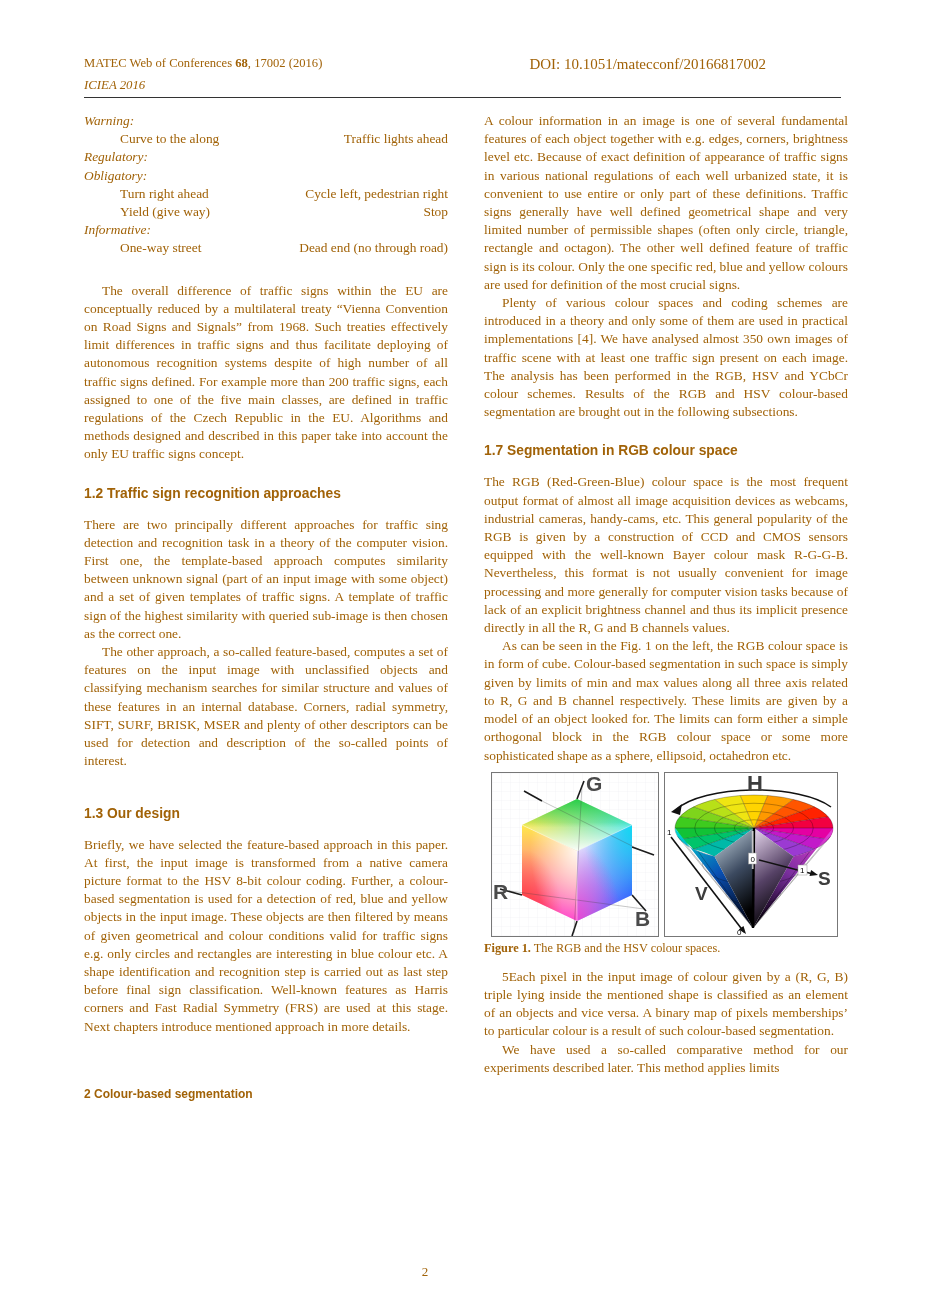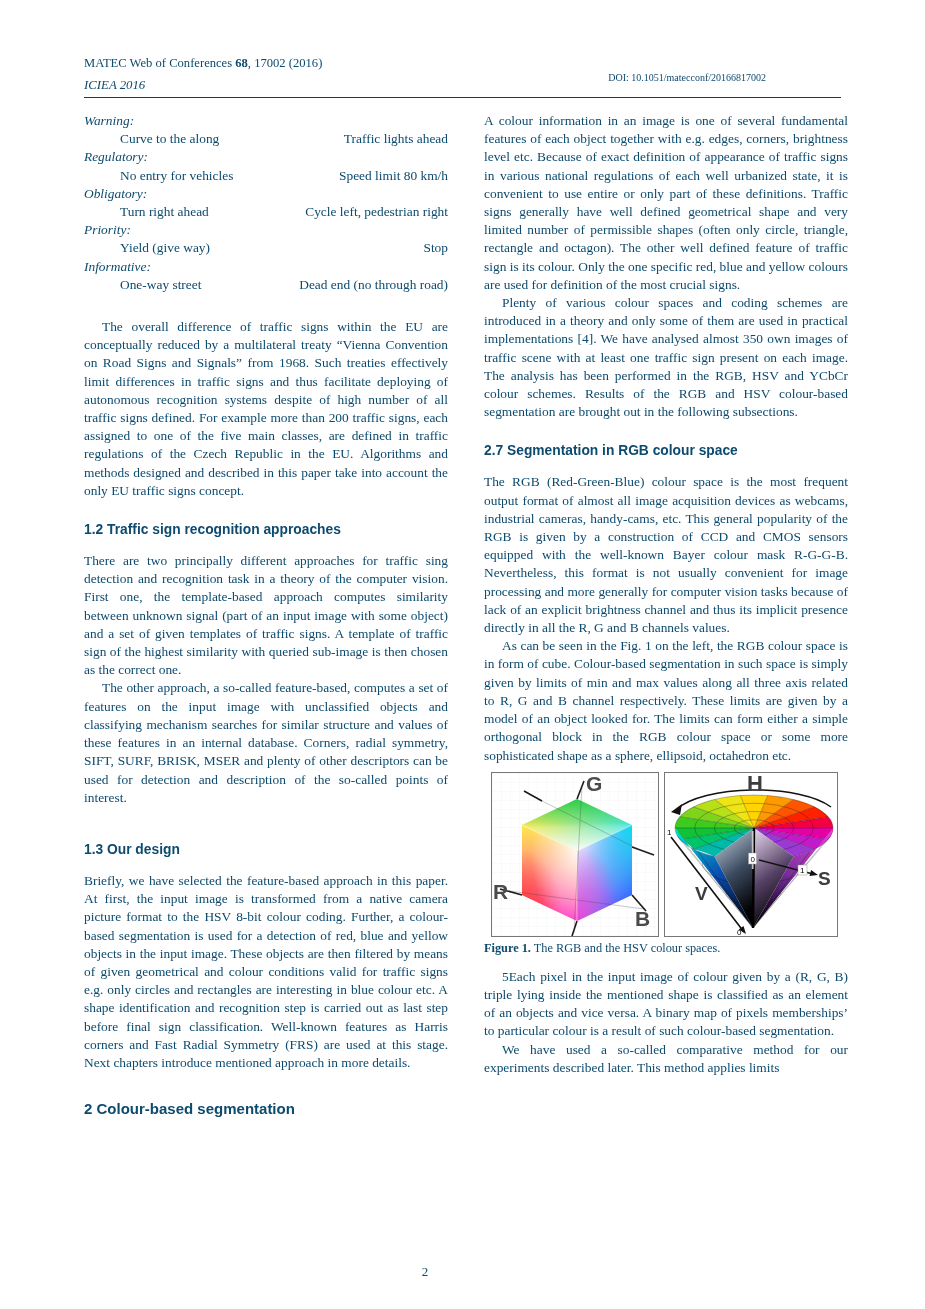--- a/index.html
+++ b/index.html
@@ -1,24 +1,24 @@
 <!DOCTYPE html>
 <html><head>
 <meta charset="utf-8">
 <style>
   * { margin:0; padding:0; box-sizing:border-box; }
   html,body { background:#ffffff; }
   .page {
     position:relative; width:850px; height:1309px; background:#ffffff;
-    font-family:"Liberation Serif", serif; color:#0c4a6e; overflow:hidden;border-radius:14px;
+    font-family:"Liberation Serif", serif; color:#a16207; overflow:hidden;border-radius:14px;
   }
   
   .hdr-left { position:absolute; left:84px; top:56px; font-size:12.6px; }
   .hdr-left b { font-weight:bold; }
-  .hdr-right { position:absolute; right:84px; top:72px; font-size:10px; }
+  .hdr-right { position:absolute; right:84px; top:56px; font-size:15px; }
   .hdr-conf { position:absolute; left:84px; top:78px; font-size:12.8px; font-style:italic; }
   .hdr-rule { position:absolute; left:84px; top:97px; width:757px; border-top:1.2px solid #333; }
   
   .col { position:absolute; top:112px; width:364px; font-size:13.4px; line-height:18.2px; }
   .col-left  { left:84px; }
   .col-right { left:484px; }
   p.just { text-align:justify; }
   p.indent { text-indent:18px; }
   
   .sign-cat { font-style:italic; }
@@ -26,21 +26,21 @@
   .sign-c1 { width:140px; flex:none; }
   .sign-c2 { flex:1;text-align:right; }
   
   .h-sub {
     font-family:"Liberation Sans", sans-serif; font-weight:bold;
     font-size:13.8px; line-height:17px; margin-top:21px; margin-bottom:14px;
   }
   .h-sub.h13 { margin-top:34px; }
   .h-main {
     font-family:"Liberation Sans", sans-serif; font-weight:bold;
-    font-size:15px; line-height:20px; margin-top:27px;
+    font-size:12px; line-height:20px; margin-top:48px;
   }
   .mt17 { margin-top:24px; }
   .mt13 { margin-top:13px; }
   
   .figure-wrap { margin-top:7px; margin-left:7px; display:flex; gap:5px; }
   .fig-box { border:1px solid #777; background:#fff; flex:none; line-height:0; }
   .fig-caption { font-size:12.3px; line-height:14px; margin-top:4px; }
   .fig-caption b { font-weight:bold; }
   
   .page-num { position:absolute; left:0; right:0; top:1264px; text-align:center; font-size:13px; }
@@ -59,30 +59,25 @@
 
   <div class="col col-left">
 
     <div>
       <div class="sign-cat">Warning:</div>
       <div class="sign-row">
         <span class="sign-c1">Curve to the along</span>
         <span class="sign-c2">Traffic lights ahead</span>
       </div>
       <div class="sign-cat">Regulatory:</div>
-      <div class="sign-row">
-        <span class="sign-c1">No entry for vehicles</span>
-        <span class="sign-c2">Speed limit 80 km/h</span>
-      </div>
       <div class="sign-cat">Obligatory:</div>
       <div class="sign-row">
         <span class="sign-c1">Turn right ahead</span>
         <span class="sign-c2">Cycle left, pedestrian right</span>
       </div>
-      <div class="sign-cat">Priority:</div>
       <div class="sign-row">
         <span class="sign-c1">Yield (give way)</span>
         <span class="sign-c2">Stop</span>
       </div>
       <div class="sign-cat">Informative:</div>
       <div class="sign-row">
         <span class="sign-c1">One-way street</span>
         <span class="sign-c2">Dead end (no through road)</span>
       </div>
     </div>
@@ -99,21 +94,21 @@
     <p class="just">Briefly, we have selected the feature-based approach in this paper. At first, the input image is transformed from a native camera picture format to the HSV 8-bit colour coding. Further, a colour-based segmentation is used for a detection of red, blue and yellow objects in the input image. These objects are then filtered by means of given geometrical and colour conditions valid for traffic signs e.g. only circles and rectangles are interesting in blue colour etc. A shape identification and recognition step is carried out as last step before final sign classification. Well-known features as Harris corners and Fast Radial Symmetry (FRS) are used at this stage. Next chapters introduce mentioned approach in more details.</p>
 
     <div class="h-main">2 Colour-based segmentation</div>
   </div>
 
   <div class="col col-right">
 
     <p class="just">A colour information in an image is one of several fundamental features of each object together with e.g. edges, corners, brightness level etc. Because of exact definition of appearance of traffic signs in various national regulations of each well urbanized state, it is convenient to use entire or only part of these definitions. Traffic signs generally have well defined geometrical shape and very limited number of permissible shapes (often only circle, triangle, rectangle and octagon). The other well defined feature of traffic sign is its colour. Only the one specific red, blue and yellow colours are used for definition of the most crucial signs.</p>
     <p class="just indent">Plenty of various colour spaces and coding schemes are introduced in a theory and only some of them are used in practical implementations [4]. We have analysed almost 350 own images of traffic scene with at least one traffic sign present on each image. The analysis has been performed in the RGB, HSV and YCbCr colour schemes. Results of the RGB and HSV colour-based segmentation are brought out in the following subsections.</p>
 
-    <div class="h-sub">2.7 Segmentation in RGB colour space</div>
+    <div class="h-sub">1.7 Segmentation in RGB colour space</div>
 
     <p class="just">The RGB (Red-Green-Blue) colour space is the most frequent output format of almost all image acquisition devices as webcams, industrial cameras, handy-cams, etc. This general popularity of the RGB is given by a construction of CCD and CMOS sensors equipped with the well-known Bayer colour mask R-G-G-B. Nevertheless, this format is not usually convenient for image processing and more generally for computer vision tasks because of lack of an explicit brightness channel and thus its implicit presence directly in all the R, G and B channels values.</p>
     <p class="just indent">As can be seen in the Fig. 1 on the left, the RGB colour space is in form of cube. Colour-based segmentation in such space is simply given by limits of min and max values along all three axis related to R, G and B channel respectively. These limits are given by a model of an object looked for. The limits can form either a simple orthogonal block in the RGB colour space or some more sophisticated shape as a sphere, ellipsoid, octahedron etc.</p>
 
     <div class="figure-wrap">
 
       <div class="fig-box">
         <svg width="166" height="163" viewBox="0 0 166 163">
           <defs>
             <pattern id="grid" width="9" height="9" patternUnits="userSpaceOnUse">

